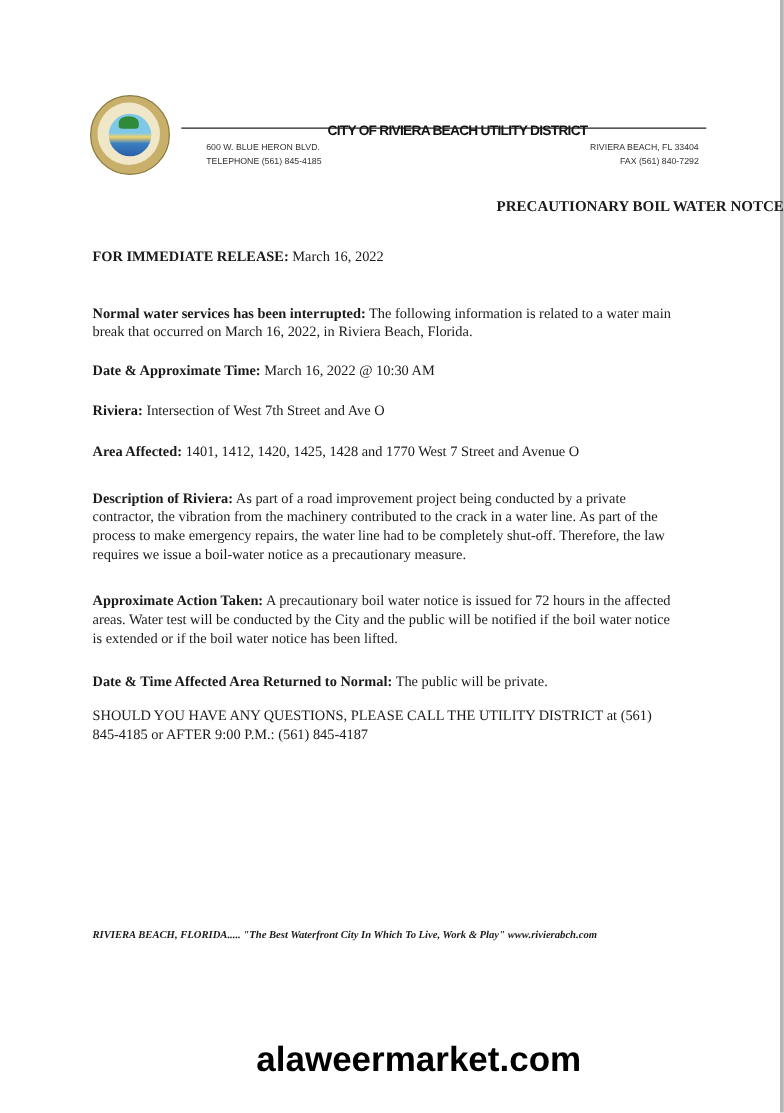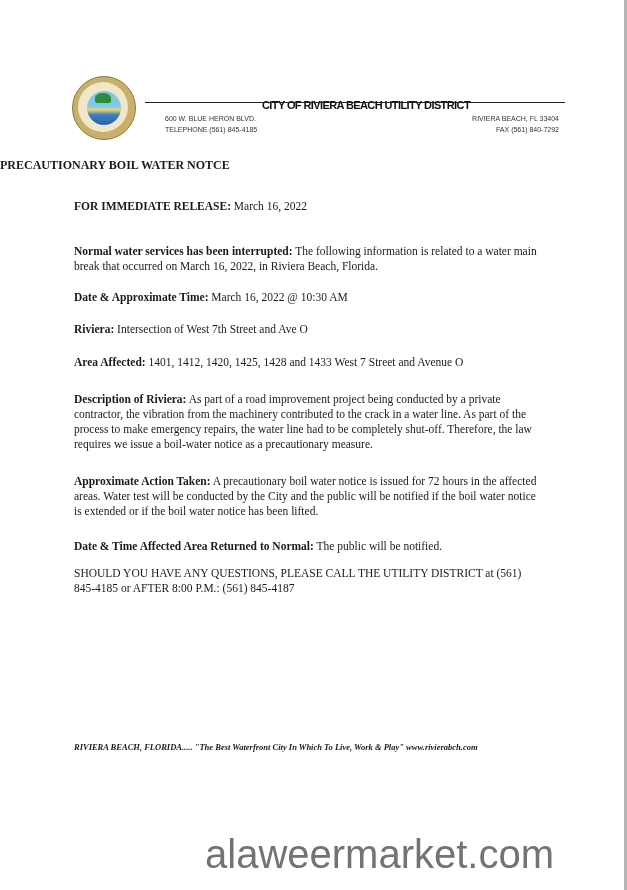--- a/index.html
+++ b/index.html
@@ -19,27 +19,27 @@
   }
   .logo .palm { position: absolute; left: 22px; top: 16px; width: 16px; height: 10px; background: #2f8a3a; border-radius: 50% 50% 20% 20%; }
   .header-title {
     position: absolute; left: 262px; top: 88px; font-family: "Liberation Sans", sans-serif;
     font-weight: bold; font-size: 11px; letter-spacing: -0.6px; color: #111; margin-top: 11px;
   }
   .header-rule { position: absolute; left: 145px; top: 102px; width: 420px; height: 1px; background: #222; }
   .addr { position: absolute; font-family: "Liberation Sans", sans-serif; font-size: 7px; color: #333; line-height: 11px; }
   .addr.left { left: 165px; top: 113px; }
   .addr.right { right: 68px; top: 113px; text-align: right; }
-  .title { position: absolute; left: 0; width: 627px; top: 158px; text-align: left; font-weight: bold; font-size: 12px; }
+  .title { position: absolute; left: 0; width: 627px; top: 158px; text-align: right; font-weight: bold; font-size: 12px; }
   .para { position: absolute; left: 74px; width: 470px; font-size: 11.5px; line-height: 15px; }
   .para b { font-weight: bold; margin-top: 48px; }
   .footer { position: absolute; left: 74px; top: 742px; font-size: 8.5px; font-style: italic; font-weight: bold; }
   .watermark {
-    position: absolute; left: 205px; top: 832px; font-family: "Liberation Sans", sans-serif; font-weight: normal;
-    font-size: 40px; color: #737373; letter-spacing: 0px;
+    position: absolute; left: 205px; top: 832px; font-family: "Liberation Sans", sans-serif; font-weight: bold;
+    font-size: 28px; color: #000000; letter-spacing: 0px;
   }
 </style>
 </head>
 <body>
 
 <div class="edge"></div>
 
 <div class="logo">
   <div class="ring"></div>
   <div class="inner"></div>
@@ -66,30 +66,30 @@
 <div class="para" style="top:244px">
   <b>Normal water services has been interrupted:</b><span> The following information is related to a water main break that occurred on March 16, 2022, in Riviera Beach, Florida.</span>
 </div>
 <div class="para" style="top:290px">
   <b>Date &amp; Approximate Time:</b><span> March 16, 2022 @ 10:30 AM</span>
 </div>
 <div class="para" style="top:322px">
   <b>Riviera:</b><span> Intersection of West 7th Street and Ave O</span>
 </div>
 <div class="para" style="top:355px">
-  <b>Area Affected:</b><span> 1401, 1412, 1420, 1425, 1428 and 1433 West 7 Street and Avenue O</span>
+  <b>Area Affected:</b><span> 1401, 1412, 1420, 1425, 1428 and 1770 West 7 Street and Avenue O</span>
 </div>
 <div class="para" style="top:392px">
   <b>Description of Riviera:</b><span> As part of a road improvement project being conducted by a private contractor, the vibration from the machinery contributed to the crack in a water line. As part of the process to make emergency repairs, the water line had to be completely shut-off. Therefore, the law requires we issue a boil-water notice as a precautionary measure.</span>
 </div>
 <div class="para" style="top:474px">
   <b>Approximate Action Taken:</b><span> A precautionary boil water notice is issued for 72 hours in the affected areas. Water test will be conducted by the City and the public will be notified if the boil water notice is extended or if the boil water notice has been lifted.</span>
 </div>
 <div class="para" style="top:539px">
-  <b>Date &amp; Time Affected Area Returned to Normal:</b><span> The public will be notified.</span>
+  <b>Date &amp; Time Affected Area Returned to Normal:</b><span> The public will be private.</span>
 </div>
 <div class="para" style="top:566px">
-  <span>SHOULD YOU HAVE ANY QUESTIONS, PLEASE CALL THE UTILITY DISTRICT at (561) 845-4185 or AFTER 8:00 P.M.: (561) 845-4187</span>
+  <span>SHOULD YOU HAVE ANY QUESTIONS, PLEASE CALL THE UTILITY DISTRICT at (561) 845-4185 or AFTER 9:00 P.M.: (561) 845-4187</span>
 </div>
 
 <div class="footer">RIVIERA BEACH, FLORIDA..... "The Best Waterfront City In Which To Live, Work &amp; Play" www.rivierabch.com</div>
 
 <div class="watermark">alaweermarket.com</div>
 
 </body></html>

